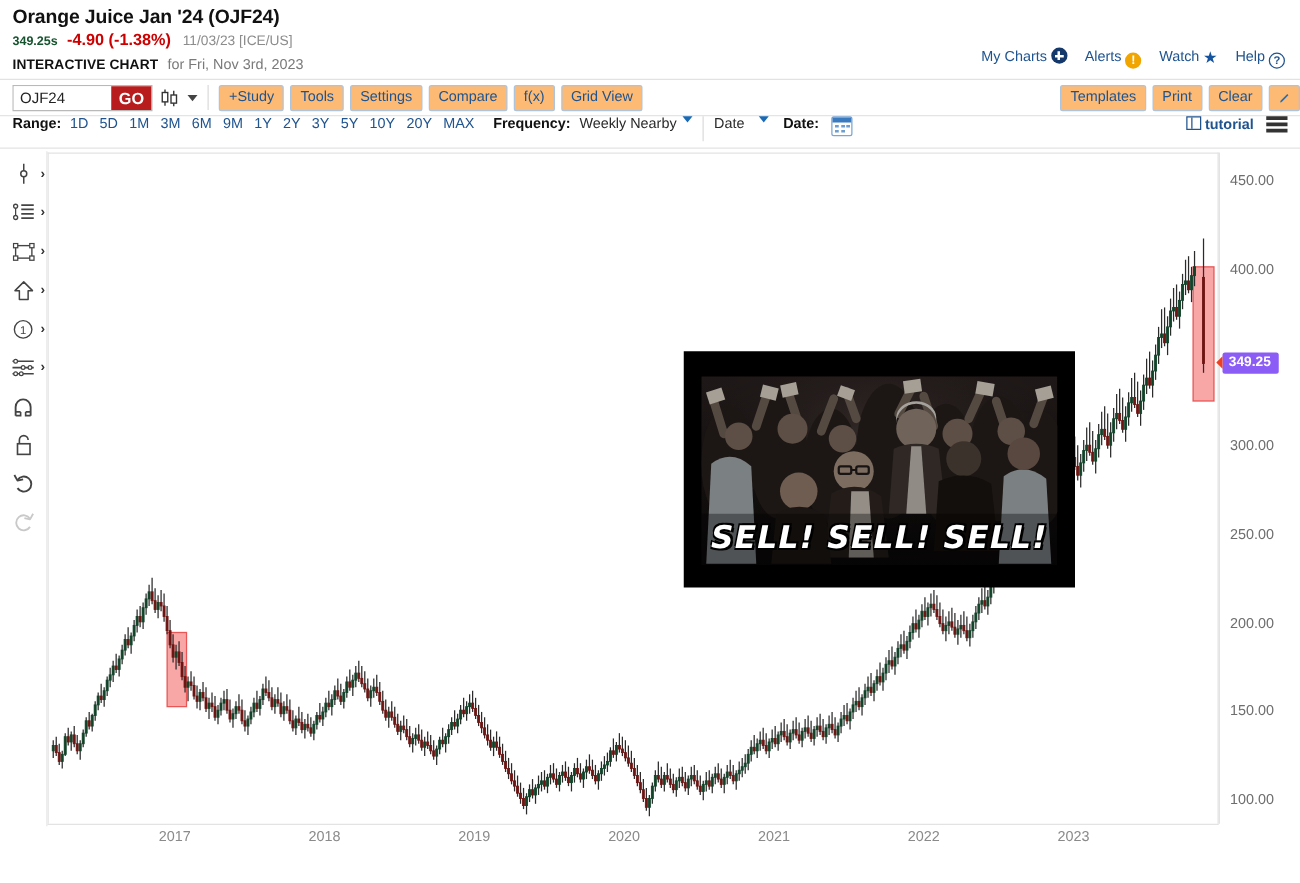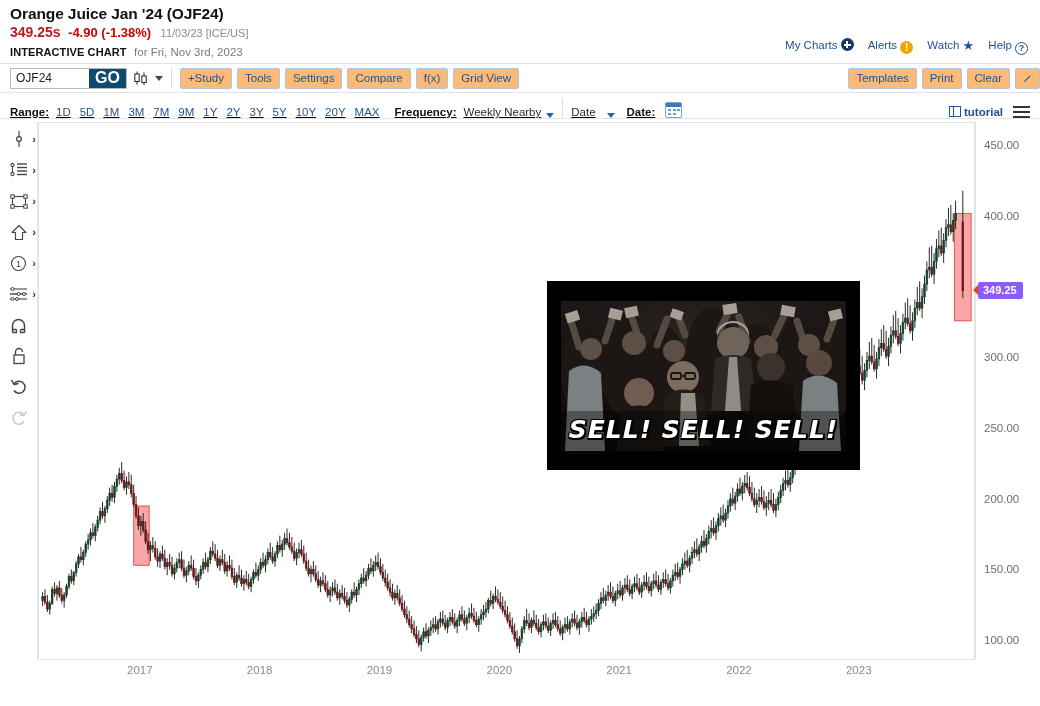--- a/index.html
+++ b/index.html
@@ -12,21 +12,21 @@
   }
   #app { position: relative; width: 1040px; height: 706px; }
 
   
   .hdr { padding: 4px 10px 0 10px; }
   .sym-title {
     font-size: 15.5px; font-weight: bold; color: #111; letter-spacing: -0.1px;
     line-height: 18px; margin: 1px 0 1px 0;
   }
   .quote-row { line-height: 15px; white-space: nowrap; }
-  .q-last { font-size: 14px; font-weight: bold; color: #b91c1c; }
+  .q-last { font-size: 10px; font-weight: bold; color: #14532d; }
   .q-chg  { font-size: 13px; font-weight: bold; color: #cc0000; margin-left: 3px; }
   .q-time { font-size: 11px; color: #8c8c8c; margin-left: 5px; }
   .ic-row { line-height: 16px; margin-top: 2px; white-space: nowrap; }
   .ic-lbl { font-size: 11px; font-weight: bold; color: #111; letter-spacing: 0.1px; }
   .ic-for { font-size: 11.5px; color: #7a7a7a; margin-left: 3px; }
 
   .hdr-links {
     position: absolute; right: 12px; top: 38px;
     font-size: 11.5px; color: #20548f; white-space: nowrap;
   }
@@ -57,43 +57,43 @@
   }
   .symbox {
     display: flex; align-items: stretch; height: 21px;
     border: 1px solid #b9b9b9; background: #fff;
   }
   .symbox input {
     border: 0; outline: 0; width: 78px; padding: 0 5px;
     font-family: "Liberation Sans", sans-serif; font-size: 12px; color: #222;
   }
   .go-btn {
-    background: #0c4a6e; color: #fff; font-size: 16px; font-weight: bold;
+    background: #b91c1c; color: #fff; font-size: 13px; font-weight: bold;
     padding: 0 6px; display: flex; align-items: center; cursor: pointer;
   }
   .cs-icon { margin-left: 6px; display: flex; align-items: center; cursor: pointer; }
   .chev { display:inline-block; width:0;height:0;border-left:4px solid transparent;
           border-right:4px solid transparent;border-top:5px solid #1a69b5; margin-left:3px; }
   .chev.grey { border-top-color: #444; }
   .vsep { width: 1px; height: 20px; background: #dcdcdc; margin: 0 8px; }
   .btn {
     height: 21px; border: 1px solid #aec4dd; background: #fdba74; color: #20548f;
     font-family: "Liberation Sans", sans-serif; font-size: 11.5px;
     padding: 0 7px; margin-right: 5px; border-radius: 2px; cursor: pointer;
     display: flex; align-items: center;
   }
   .tb-right { position: absolute; right: 0; display: flex; align-items: center; }
   .tb-right .btn { margin-right: 0; margin-left: 5px; }
   .pencil-btn { width: 25px; justify-content: center; }
 
   
   .rangebar {
     position: relative; height: 26px; padding: 0 10px;
-    display: flex; align-items: flex-end; border-bottom: 1px solid #e4e4e4;
-    font-size: 11.5px; white-space: nowrap; text-decoration: underline;
+    display: flex; align-items: flex-start; border-bottom: 1px solid #e4e4e4;
+    font-size: 11.5px; white-space: nowrap;
   }
   .rb-lbl { font-weight: bold; color: #111; margin-right: 7px; }
   .rng { color: #20548f; margin-right: 9px; cursor: pointer; }
   .freq-val { color: #2a2a2a; margin-right: 2px; cursor: pointer; }
   .dd { color: #2a2a2a; margin-right: 8px; cursor: pointer; }
   .cal {
     width: 17px; height: 16px; border: 1px solid #7ba6d4; border-radius: 2px;
     background: #fff; position: relative; cursor: pointer; margin-left: 3px;
   }
   .cal::before { content:""; position:absolute; left:0; right:0; top:0; height:4px; background:#3a7bbf; }
@@ -230,21 +230,21 @@
       </div>
     </div>
   </div>
 
   <div class="rangebar">
     <span class="rb-lbl">Range:</span>
     <span class="rng">1D</span>
     <span class="rng">5D</span>
     <span class="rng">1M</span>
     <span class="rng">3M</span>
-    <span class="rng">7M</span>
+    <span class="rng">6M</span>
     <span class="rng">9M</span>
     <span class="rng">1Y</span>
     <span class="rng">2Y</span>
     <span class="rng">3Y</span>
     <span class="rng">5Y</span>
     <span class="rng">10Y</span>
     <span class="rng">20Y</span>
     <span class="rng">MAX</span>
 
     <span class="rb-lbl" style="margin-left:6px">Frequency:</span>

